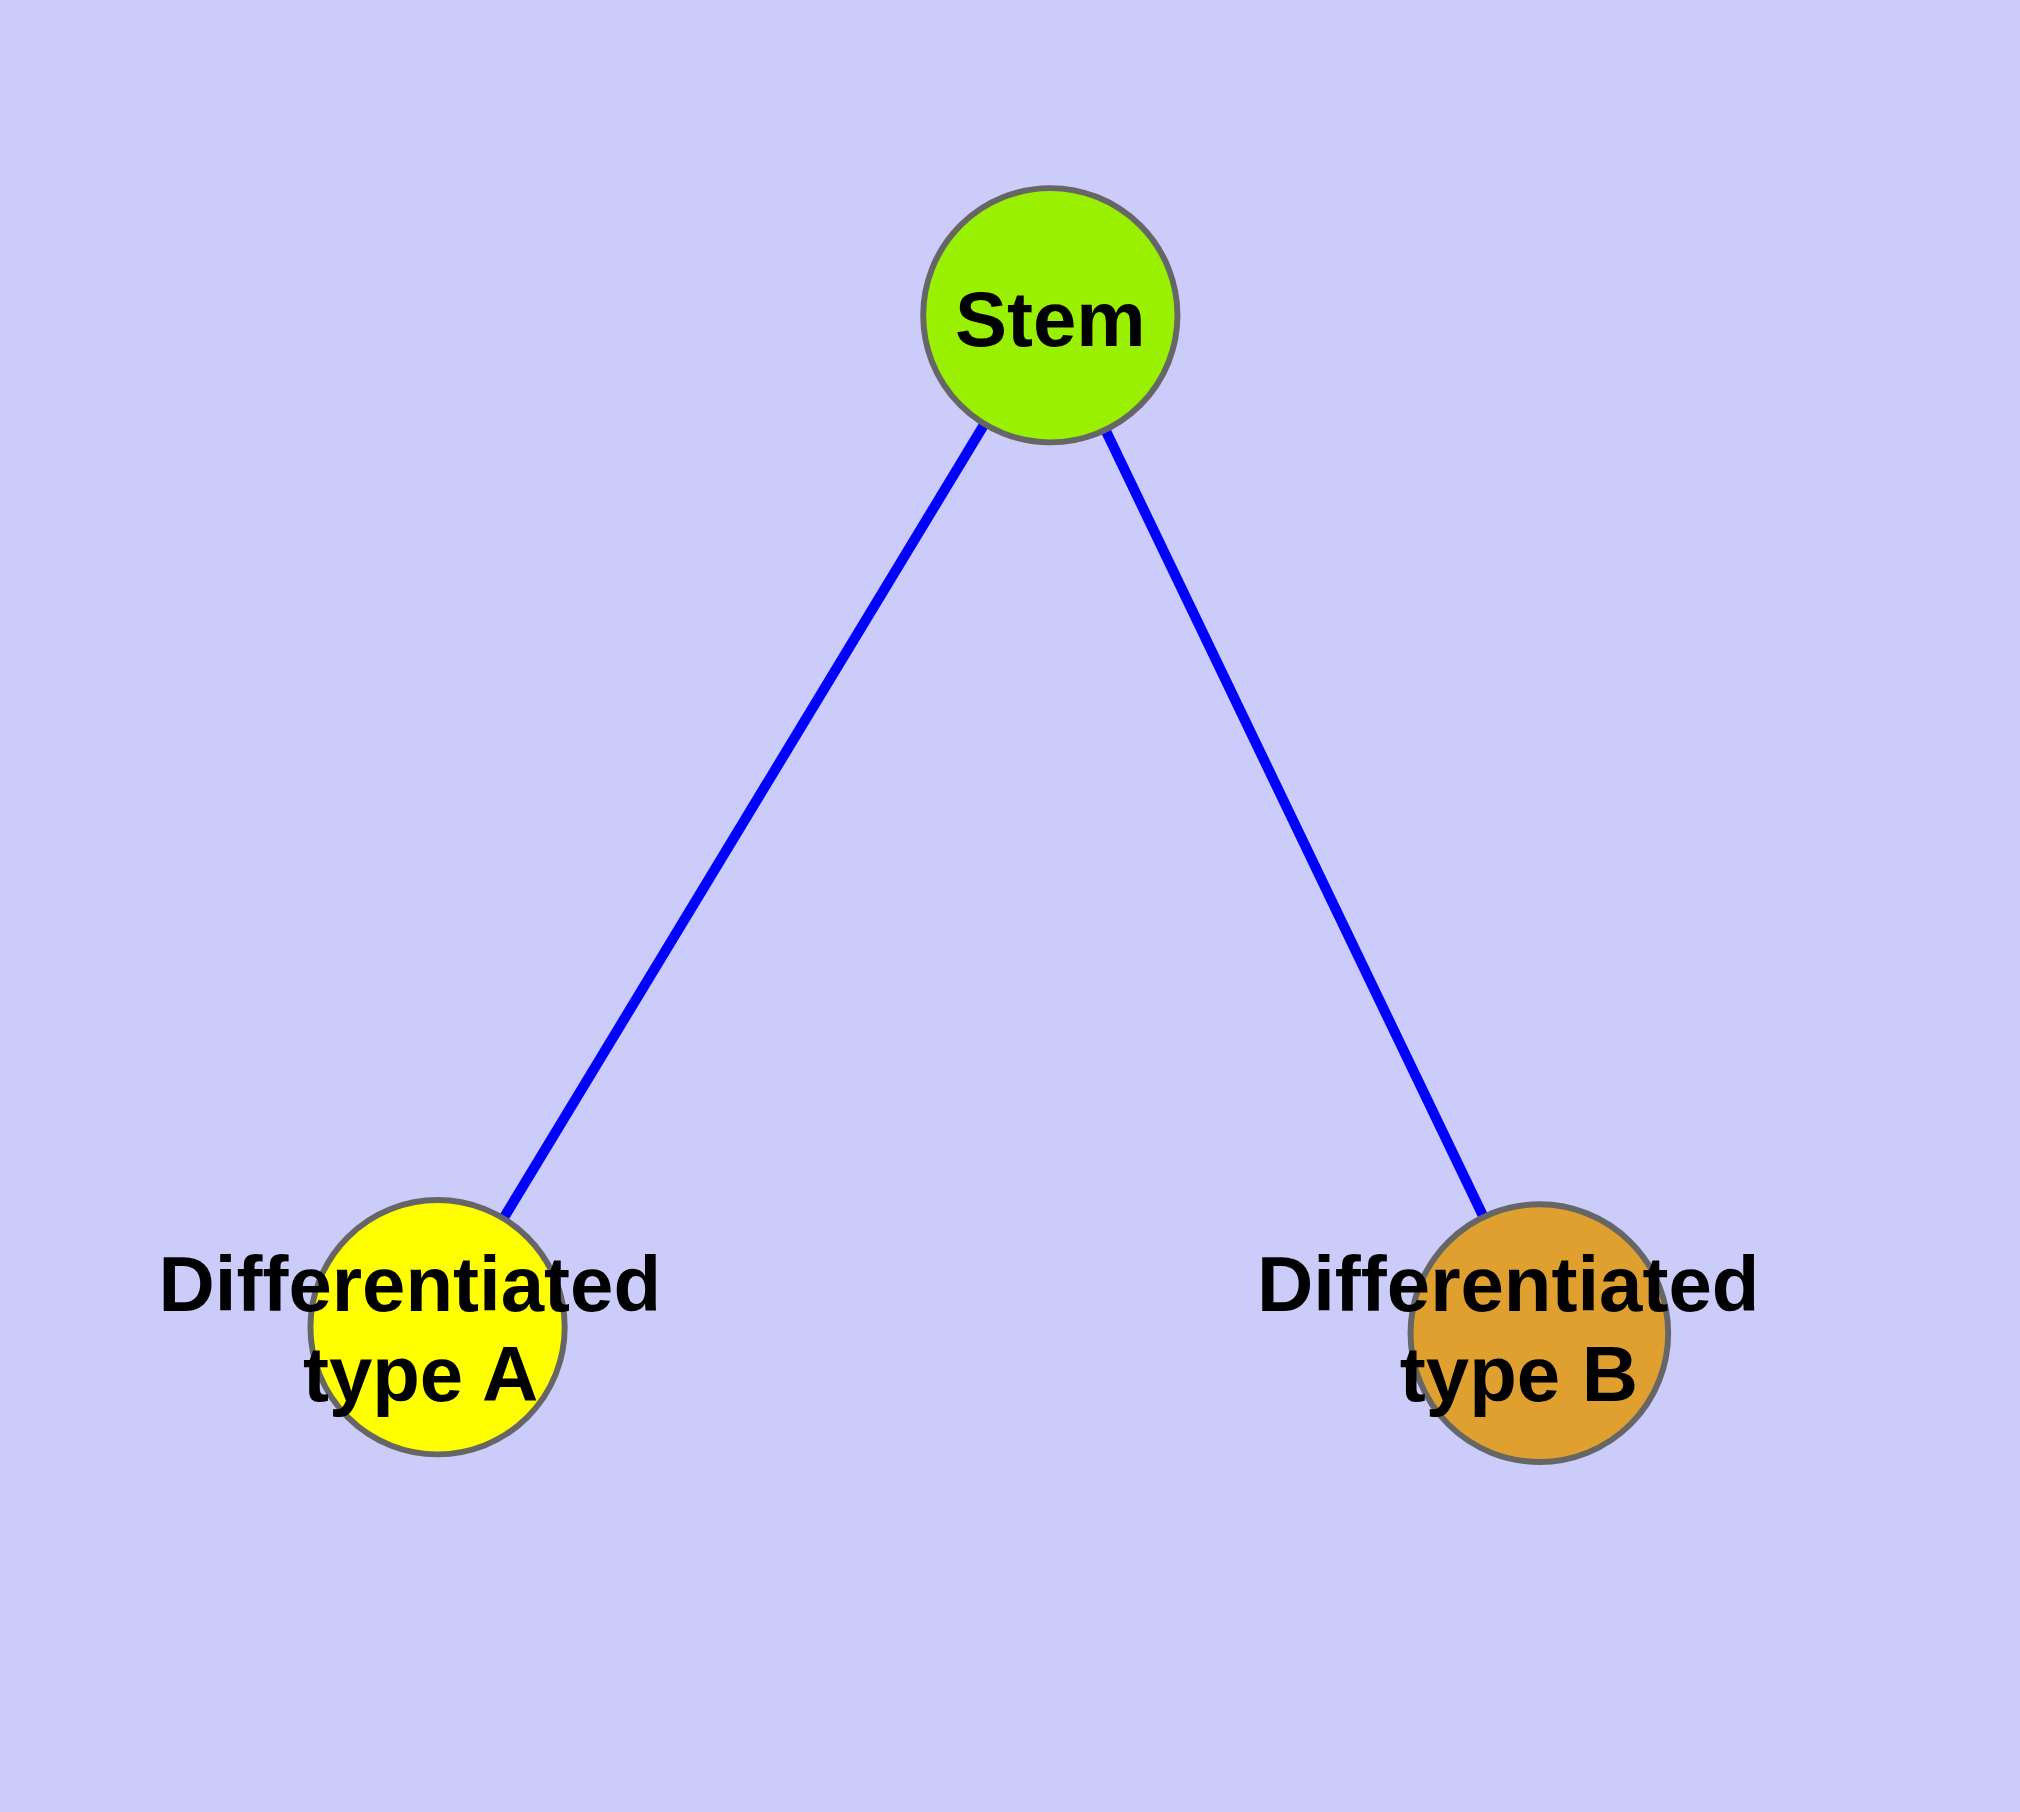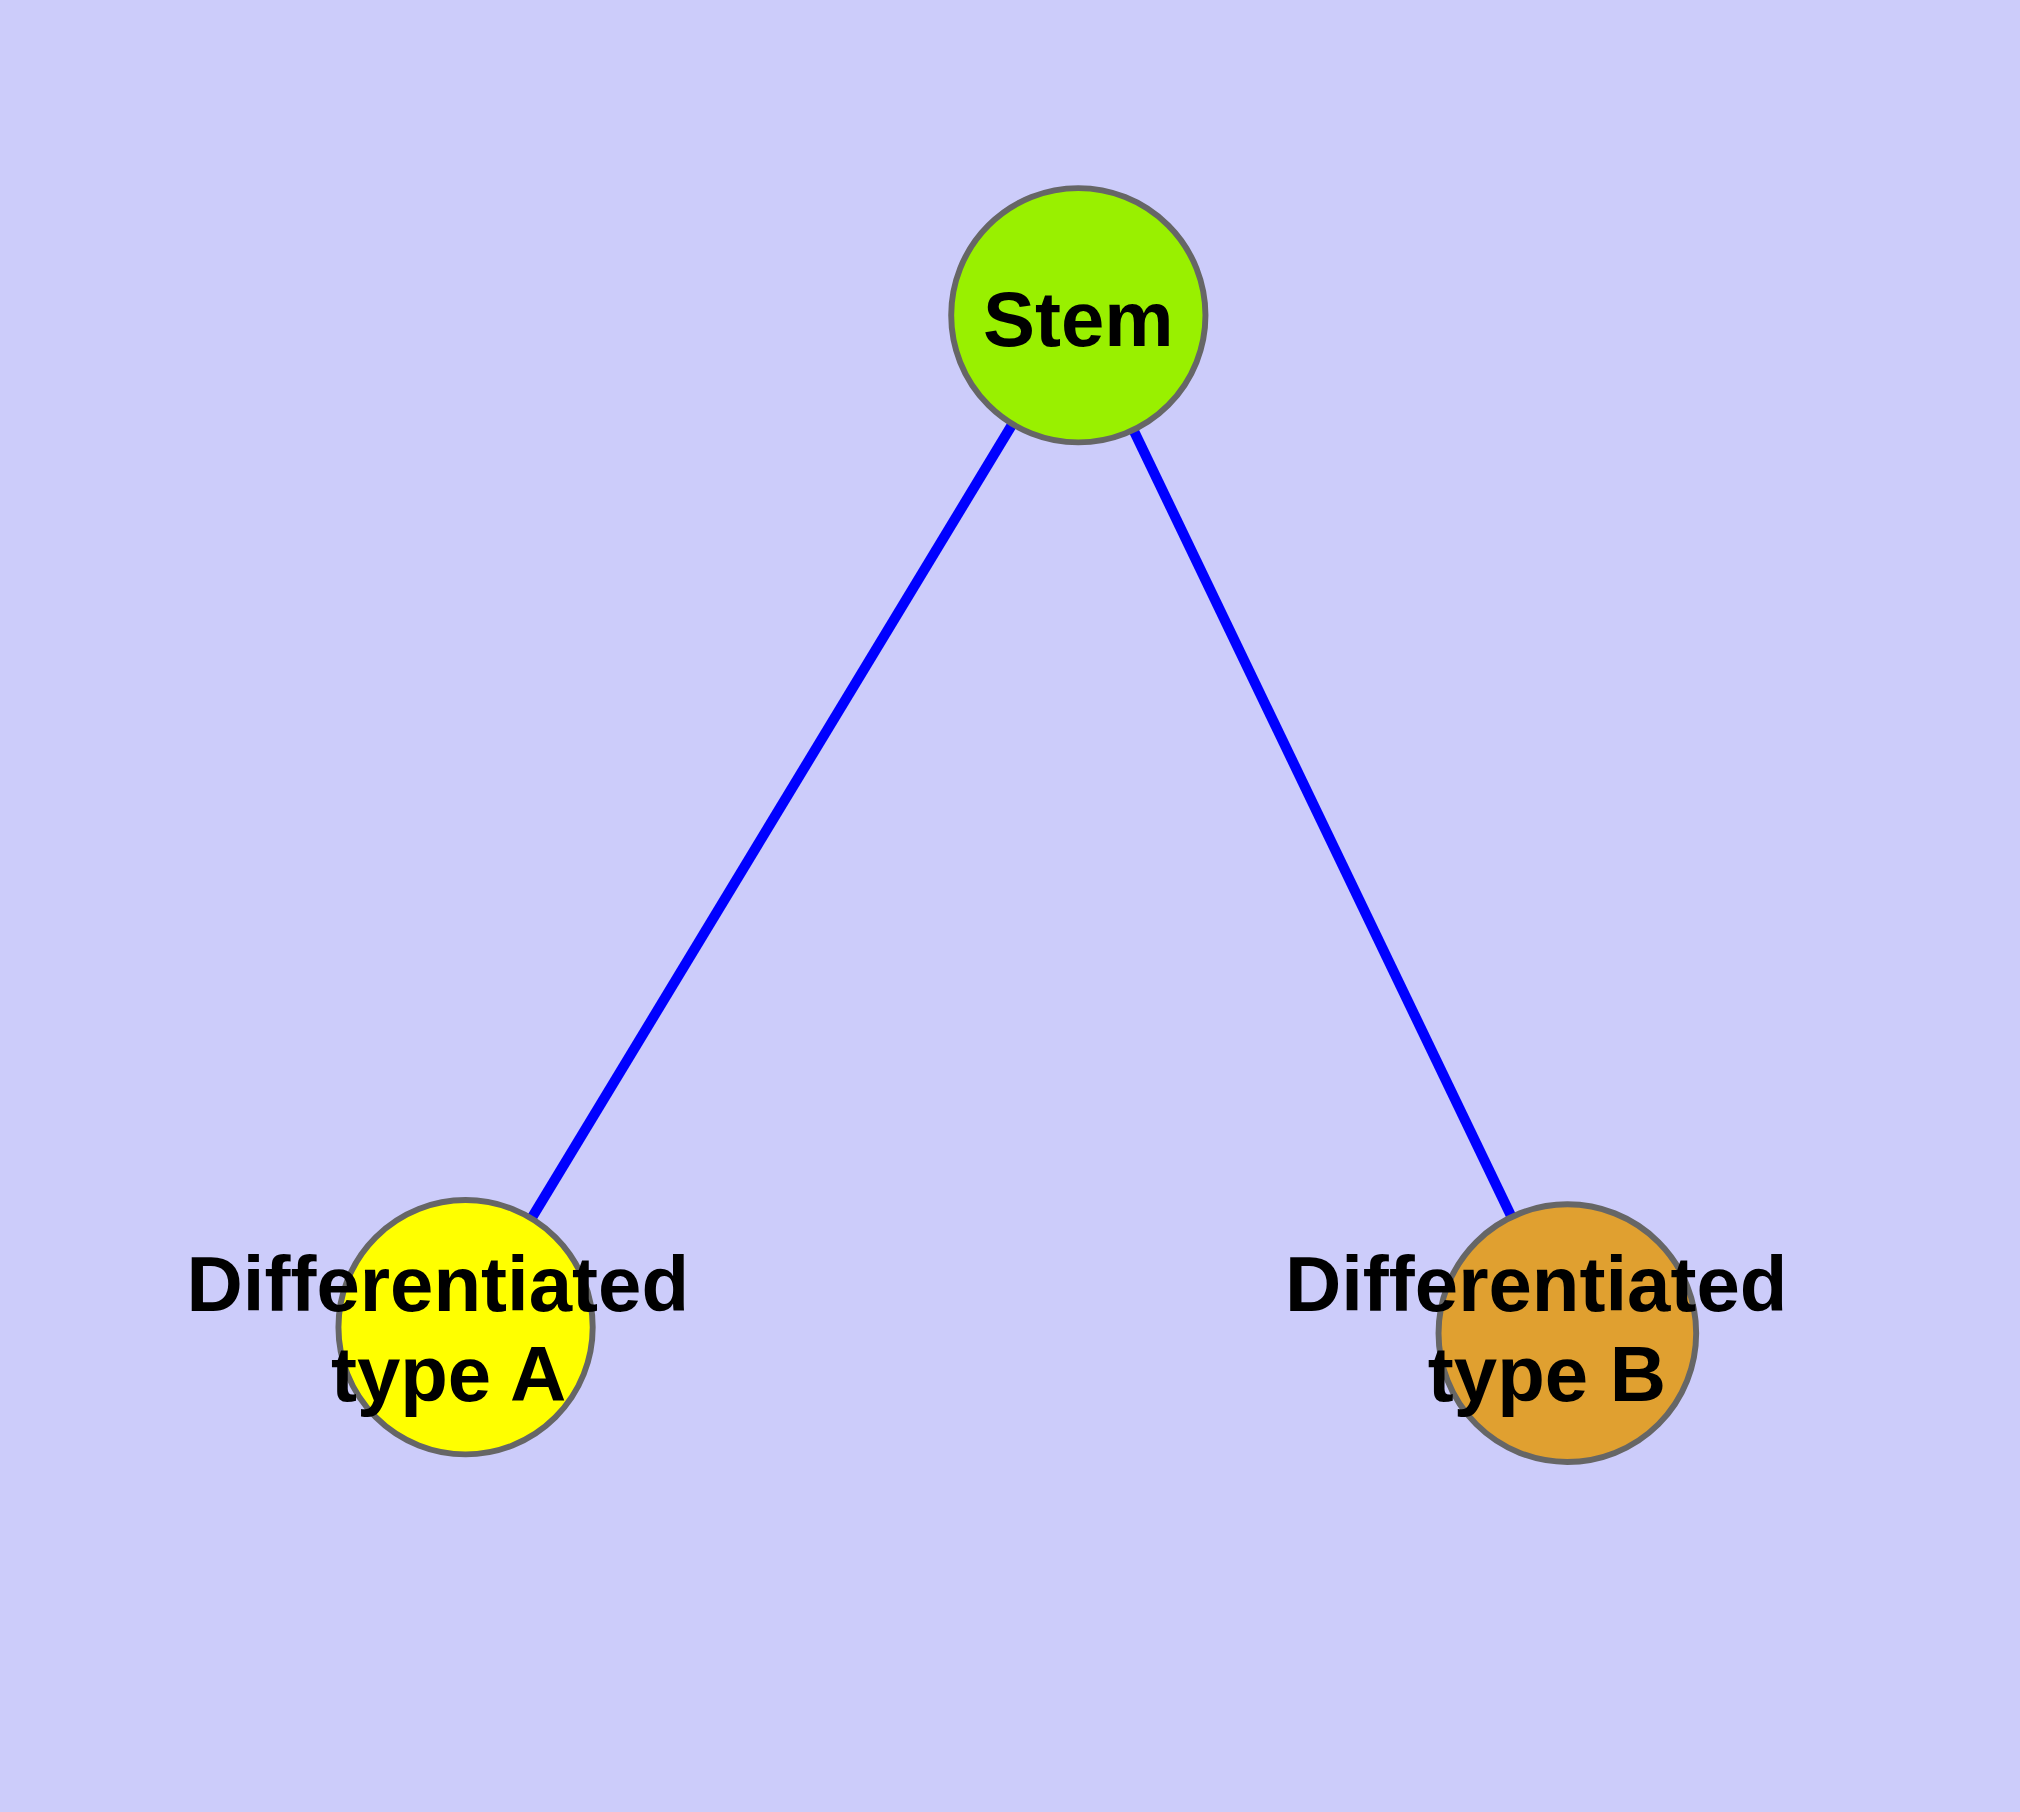--- a/index.html
+++ b/index.html
@@ -10,21 +10,20 @@
   body {
     width: 2021px;
     height: 1812px;
     overflow: hidden;
     font-family: "Liberation Sans", sans-serif;
   }
   #canvas-root {
     position: relative;
     width: 1821px;
     height: 1812px;
-    margin-left: 28px;
   }
   #graph-svg {
     position: absolute;
     top: 0;
     left: 0;
     display: block;
   }
   .node-label {
     font-family: "Liberation Sans", sans-serif;
     font-weight: bold;

